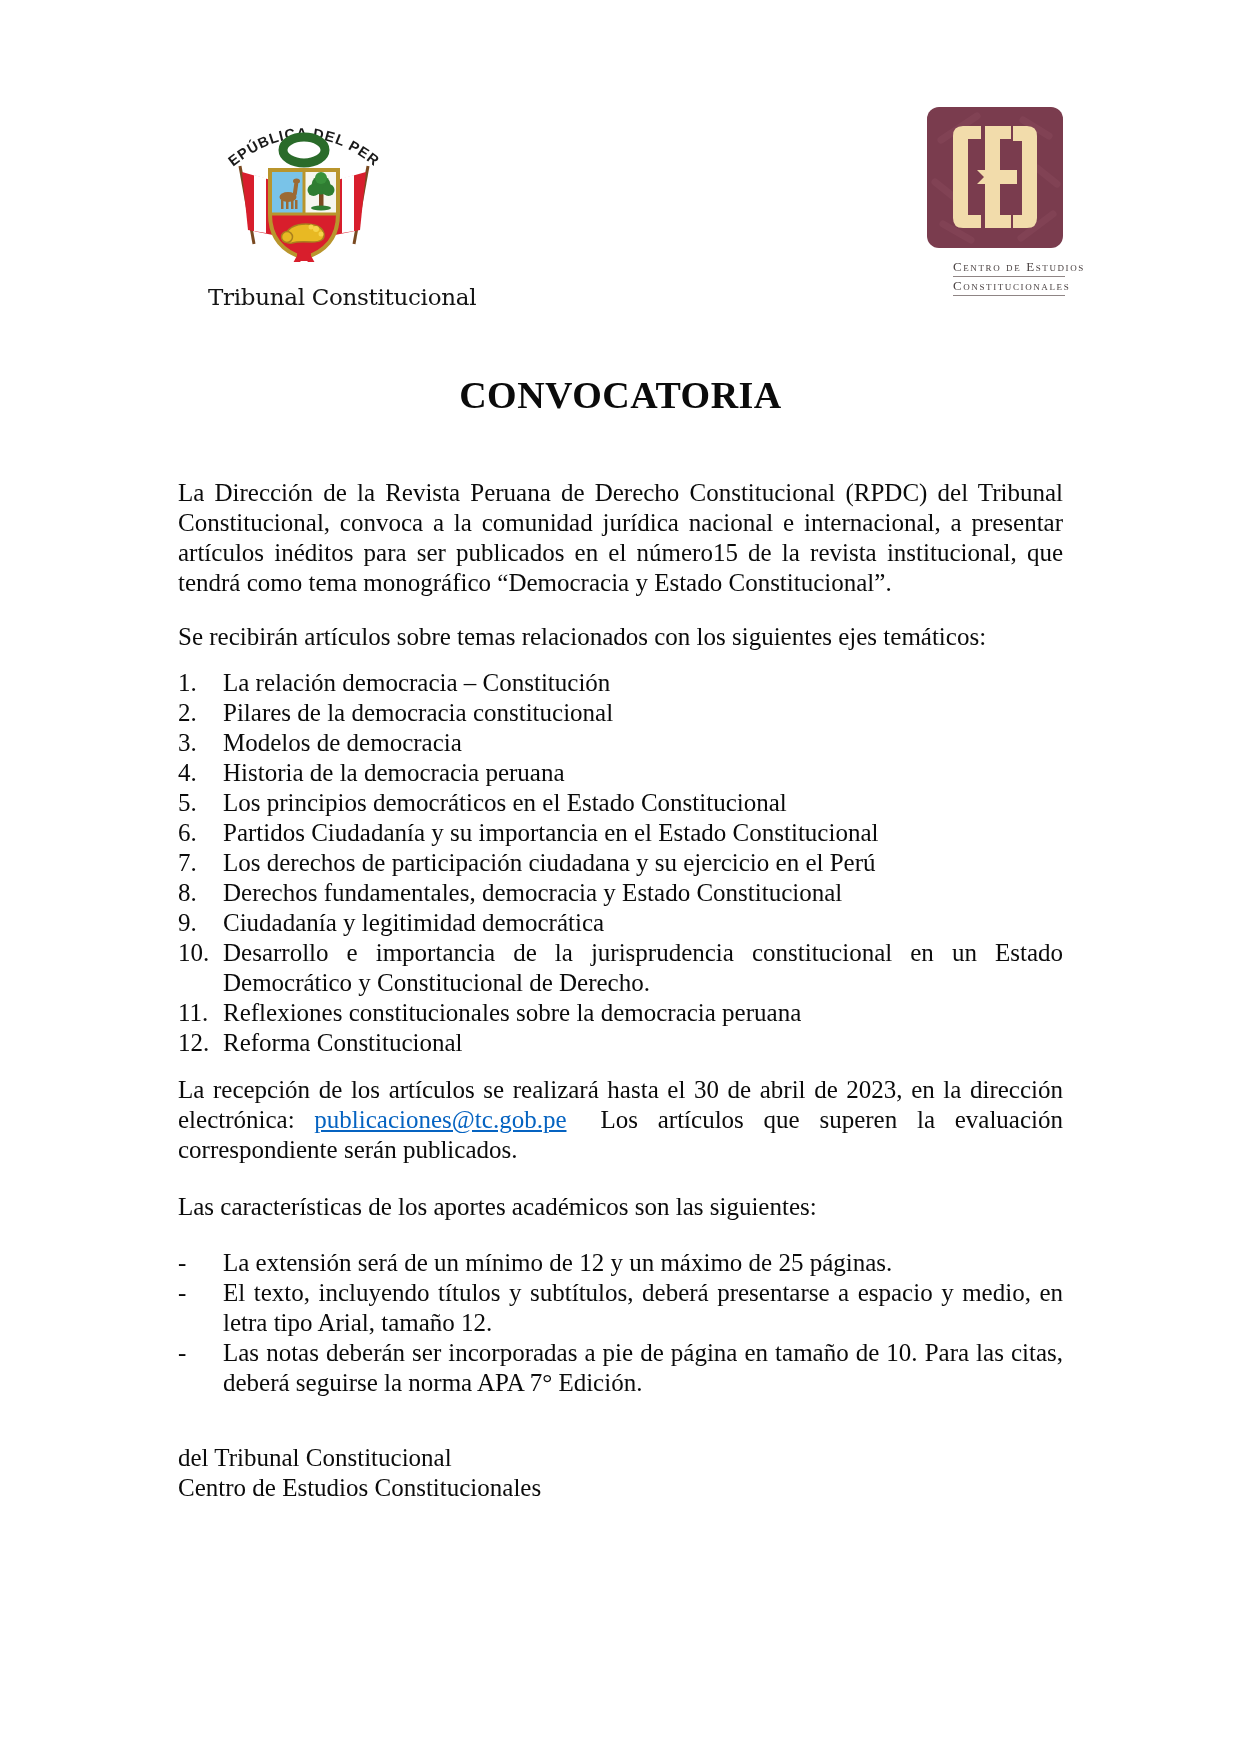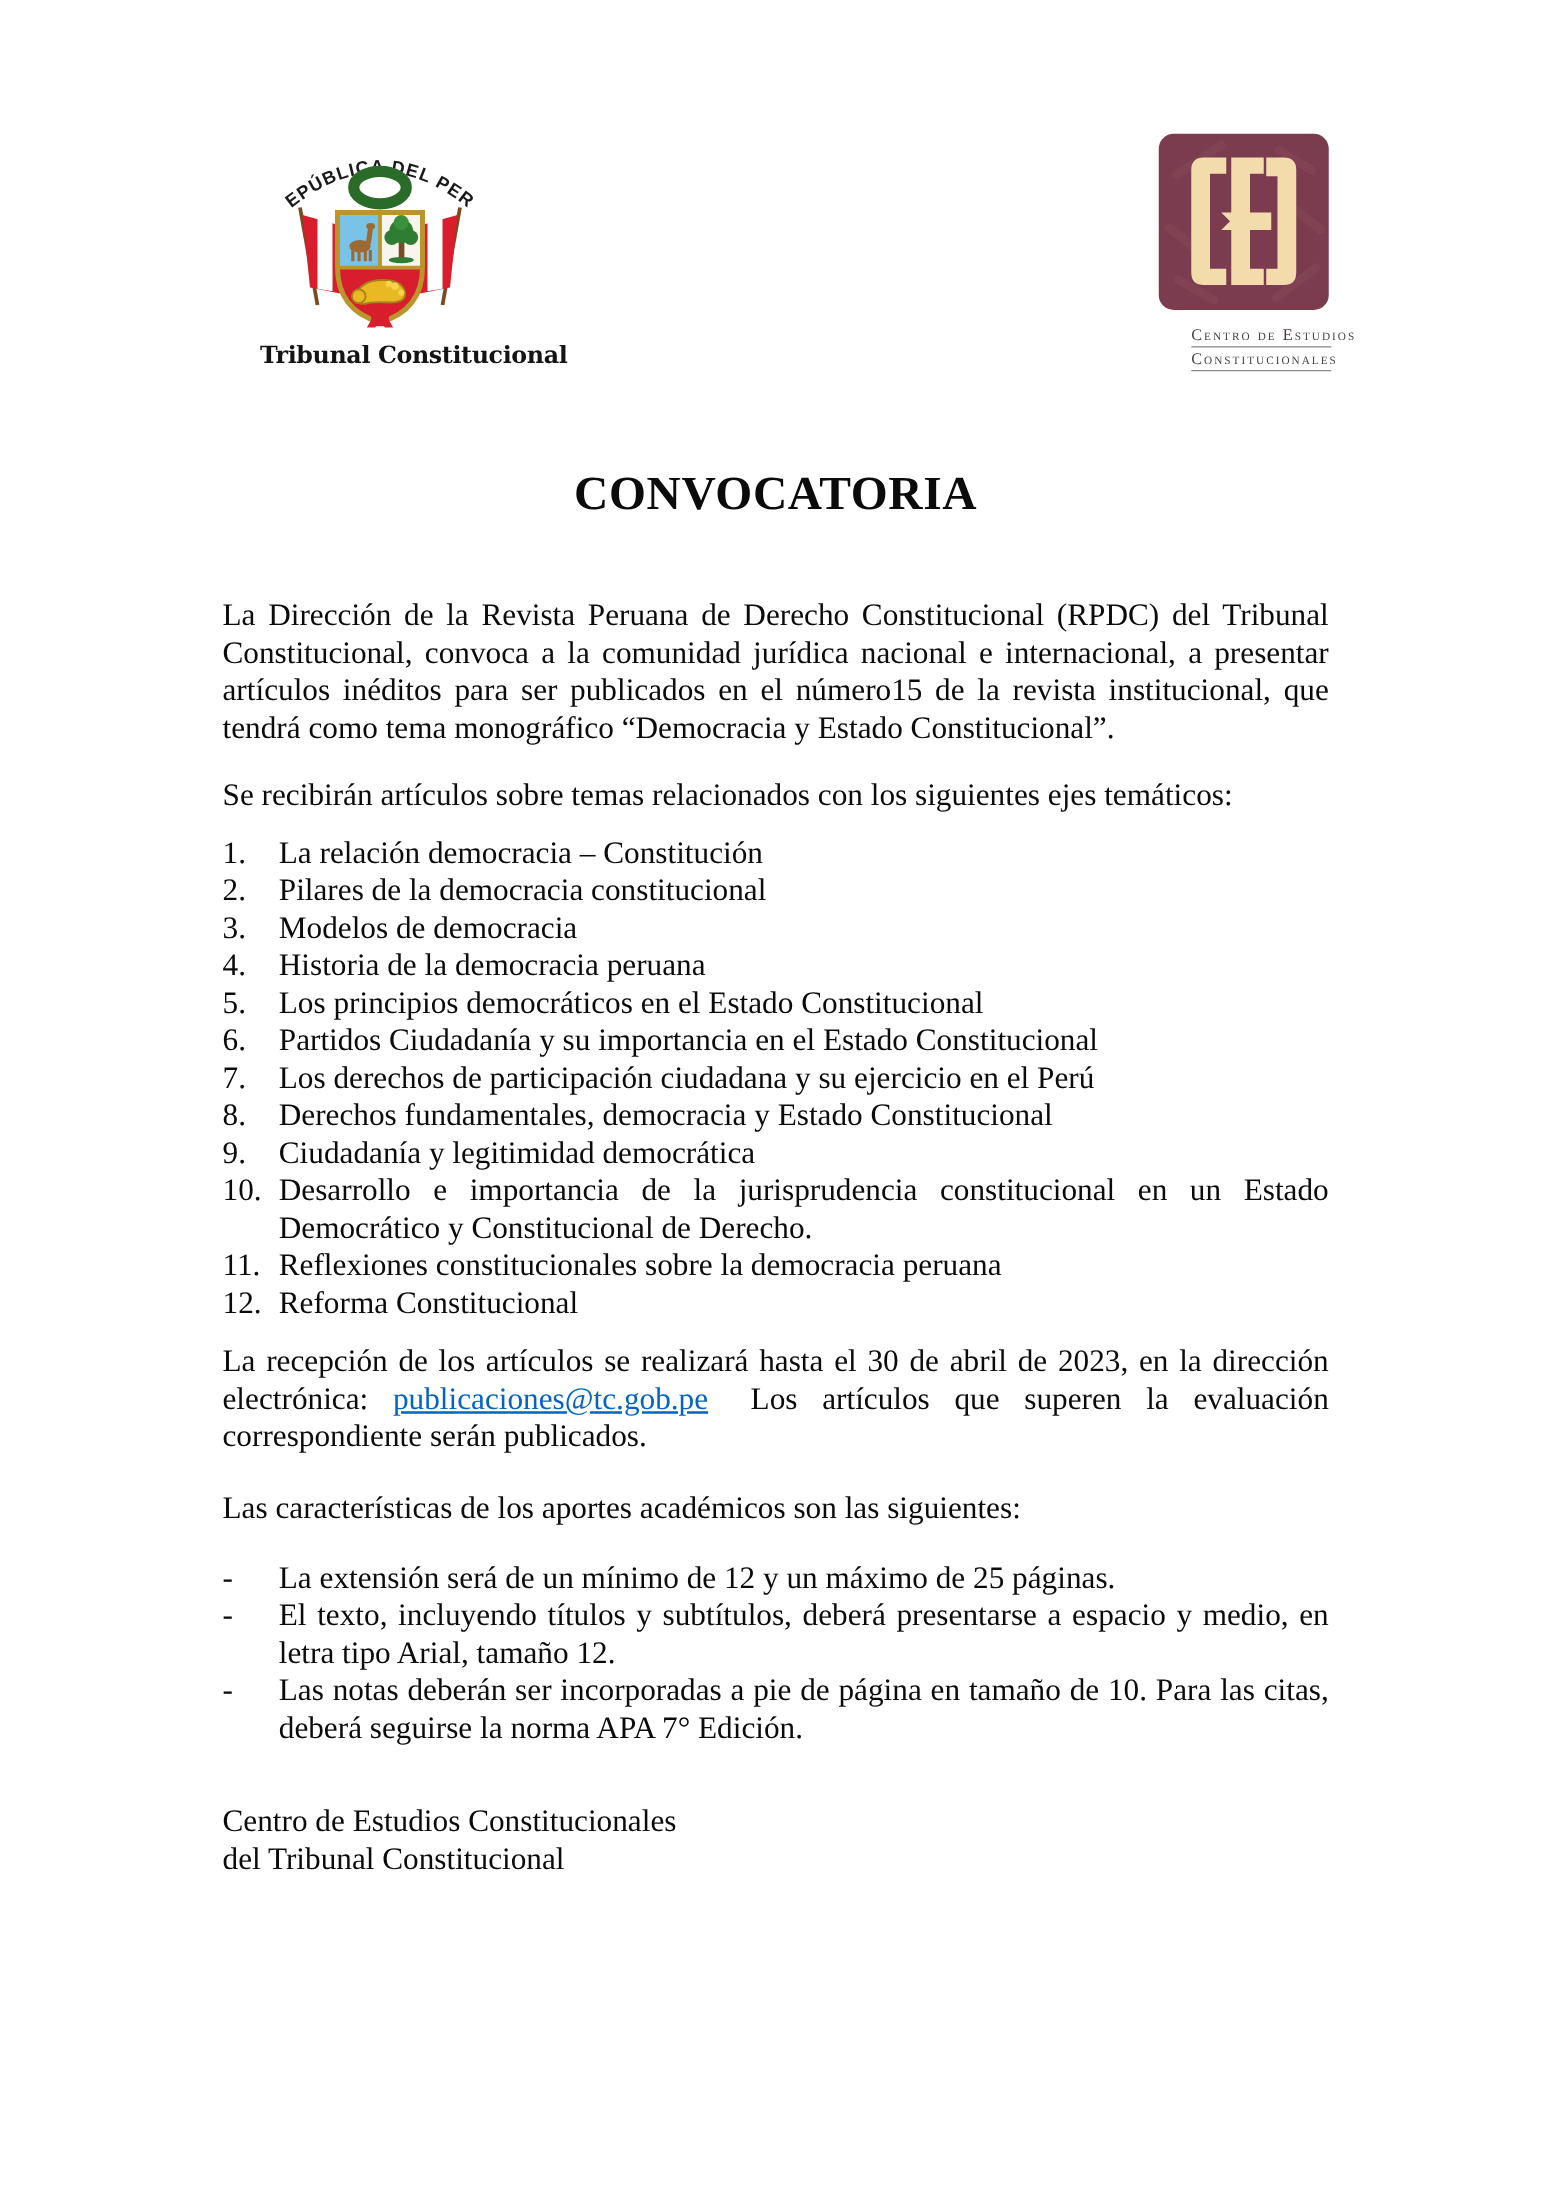--- a/index.html
+++ b/index.html
@@ -9,22 +9,22 @@
     margin:0 auto;
     background:#ffffff;
     font-family:"Liberation Serif", serif;
     color:#0b0b0b;
     overflow:hidden;
   }
   
   .tc-logo{position:absolute;left:208px;top:86px;width:192px;text-align:center;}
   .tc-wordmark{
     font-family:"DejaVu Serif", serif;
-    font-weight:bold;font-size:19px;letter-spacing:-0.3px;
-    color:#141414;margin-top:6px;white-space:nowrap;
+    font-weight:normal;font-size:23px;letter-spacing:-0.3px;
+    color:#141414;margin-top:18px;white-space:nowrap;
   }
   .cec-logo{position:absolute;left:925px;top:106px;width:140px;text-align:center;}
   .cec-caption{margin-top:5px;}
   .cec-caption .cap-line{
     font-family:"Liberation Serif", serif;
     font-variant:small-caps;
     font-size:13px;line-height:14px;
     letter-spacing:1.6px;color:#4a4242;
     border-bottom:1px solid #8f8585;
     padding:2px 0 2px;
@@ -231,18 +231,18 @@
           <span>El texto, incluyendo títulos y subtítulos, deberá presentarse a espacio y medio, en letra tipo Arial, tamaño 12.</span>
         </li>
       <li>
           <span class="dash-cell">-</span>
           <span>Las notas deberán ser incorporadas a pie de página en tamaño de 10.  Para las citas, deberá seguirse la norma APA 7° Edición.</span>
         </li>
     </ul>
 
 
     <div class="signature">
+      <div>del Tribunal Constitucional</div>
       <div>Centro de Estudios Constitucionales</div>
-      <div>del Tribunal Constitucional</div>
     </div>
 
   </main>
 </div>
 
 </body></html>

